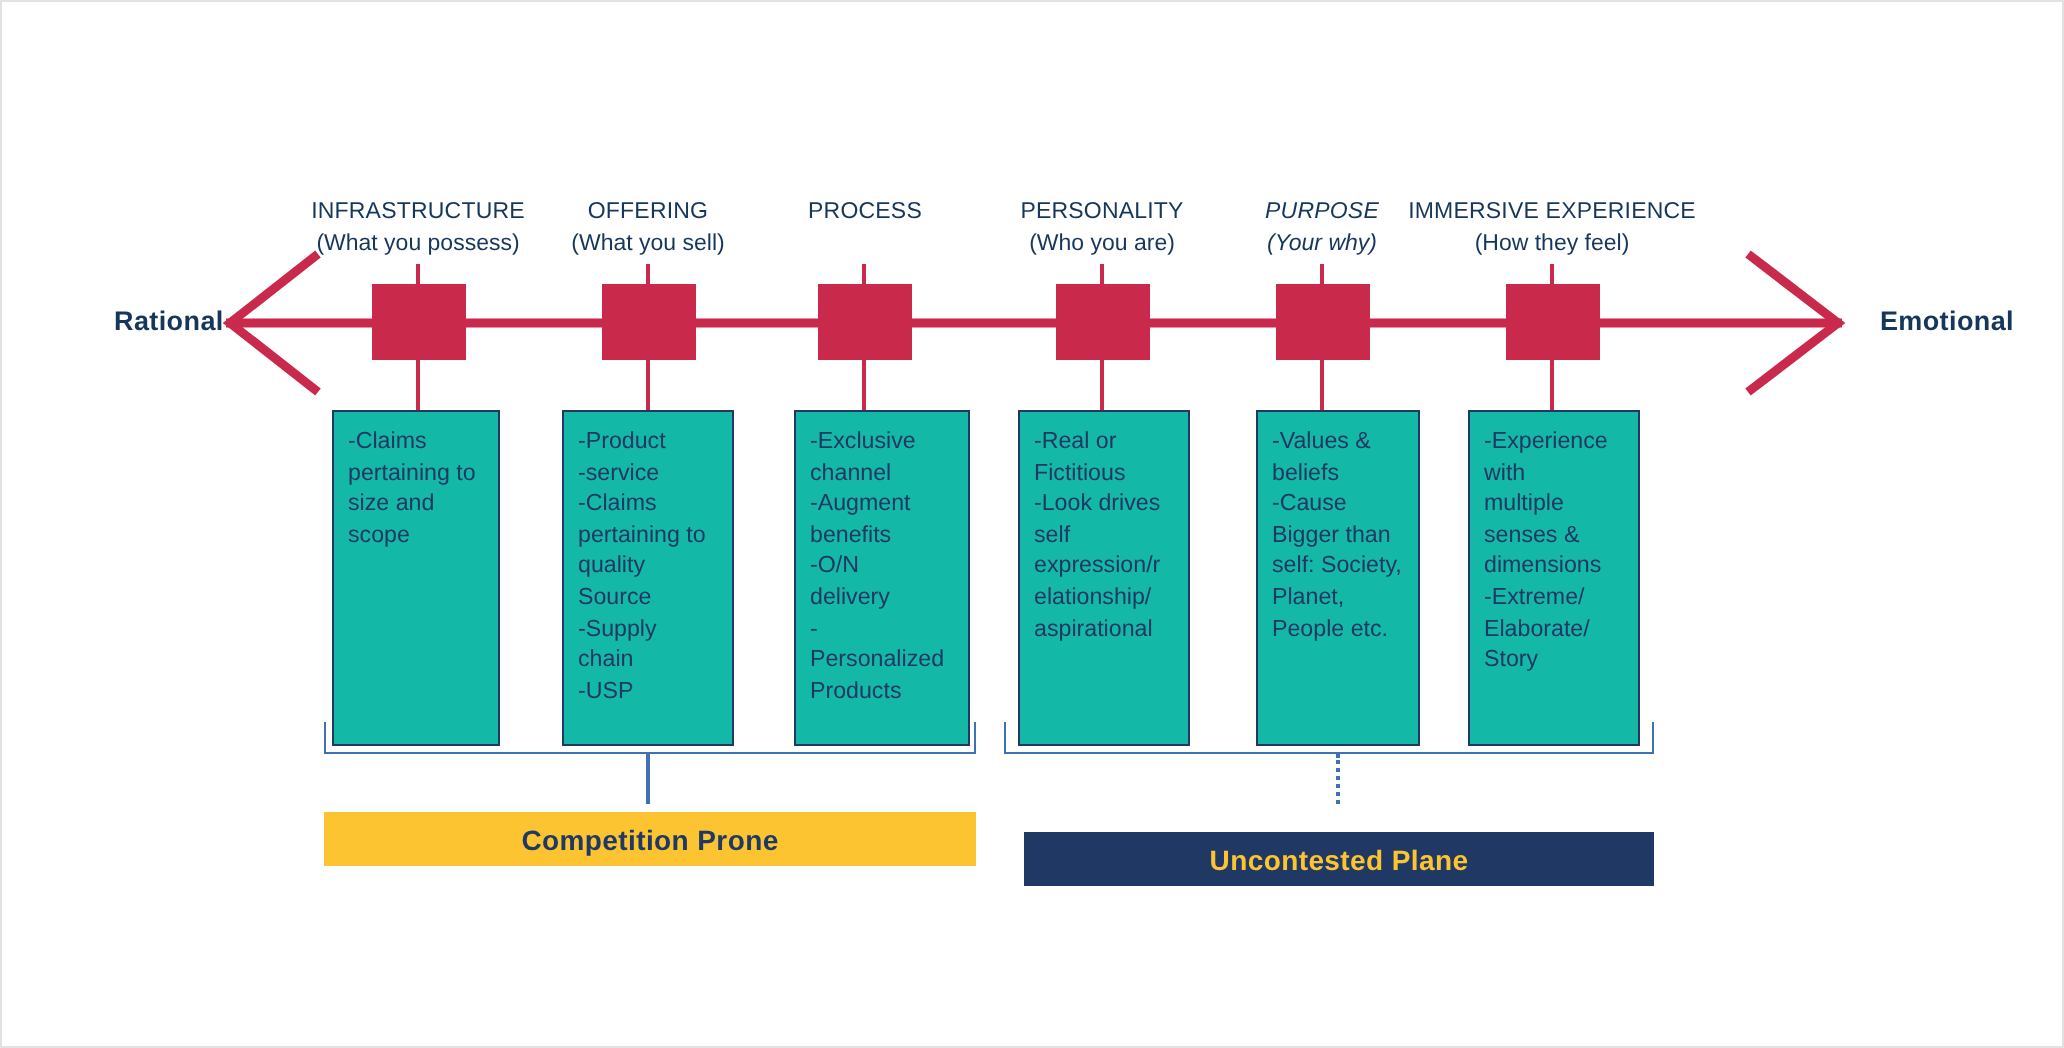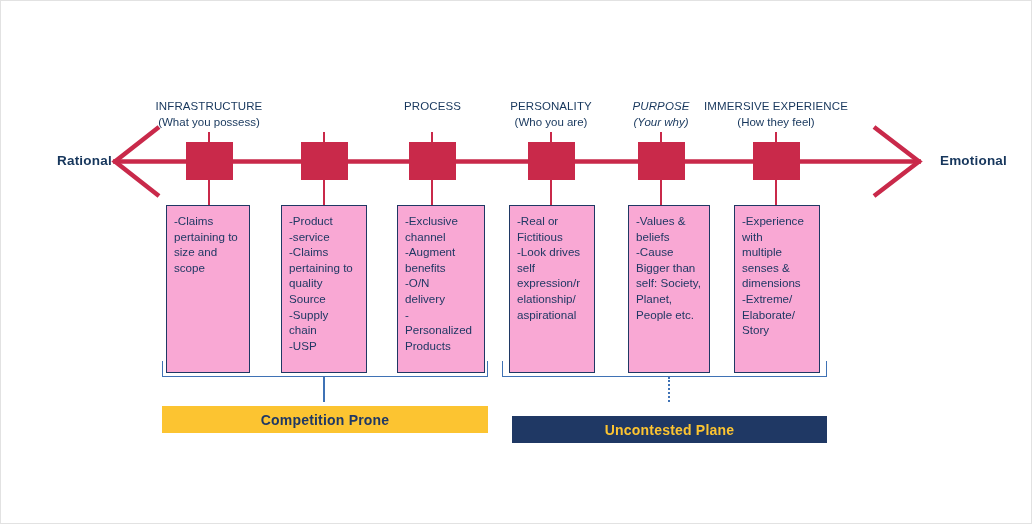--- a/index.html
+++ b/index.html
@@ -65,21 +65,21 @@
     display: block;
     font-size: 11.5px;
   }
   
   .detail-box {
     position: absolute;
     top: 204px;
     height: 168px;
     border: 1.3px solid #1f3864;
     box-sizing: border-box;
-    background: #f9a8d4;
+    background: #14b8a6;
     padding: 7px 6px 4px 7px;
     font-size: 11.6px;
     line-height: 15.6px;
     color: #1f3864;
     overflow: hidden;
   }
   .detail-box .ln { display: block; }
 
   
   .bracket {
@@ -150,20 +150,24 @@
       <line x1="775" y1="179" x2="775" y2="204"></line>
     </g>
   </svg>
 
   <div class="end-label left">Rational</div>
   <div class="end-label right">Emotional</div>
 
   <div class="node-caption" style="left:123px; top:98px; width:170px;">
     <span class="title">INFRASTRUCTURE</span>
     <span class="sub">(What you possess)</span>
+  </div>
+  <div class="node-caption" style="left:248px; top:98px; width:150px;">
+    <span class="title">OFFERING</span>
+    <span class="sub">(What you sell)</span>
   </div>
   <div class="node-caption" style="left:354px; top:98px; width:155px;">
     <span class="title">PROCESS</span>
   </div>
   <div class="node-caption" style="left:475px; top:98px; width:150px;">
     <span class="title">PERSONALITY</span>
     <span class="sub">(Who you are)</span>
   </div>
   <div class="node-caption" style="left:592px; top:98px; width:136px;font-style:italic;">
     <span class="title">PURPOSE</span>

